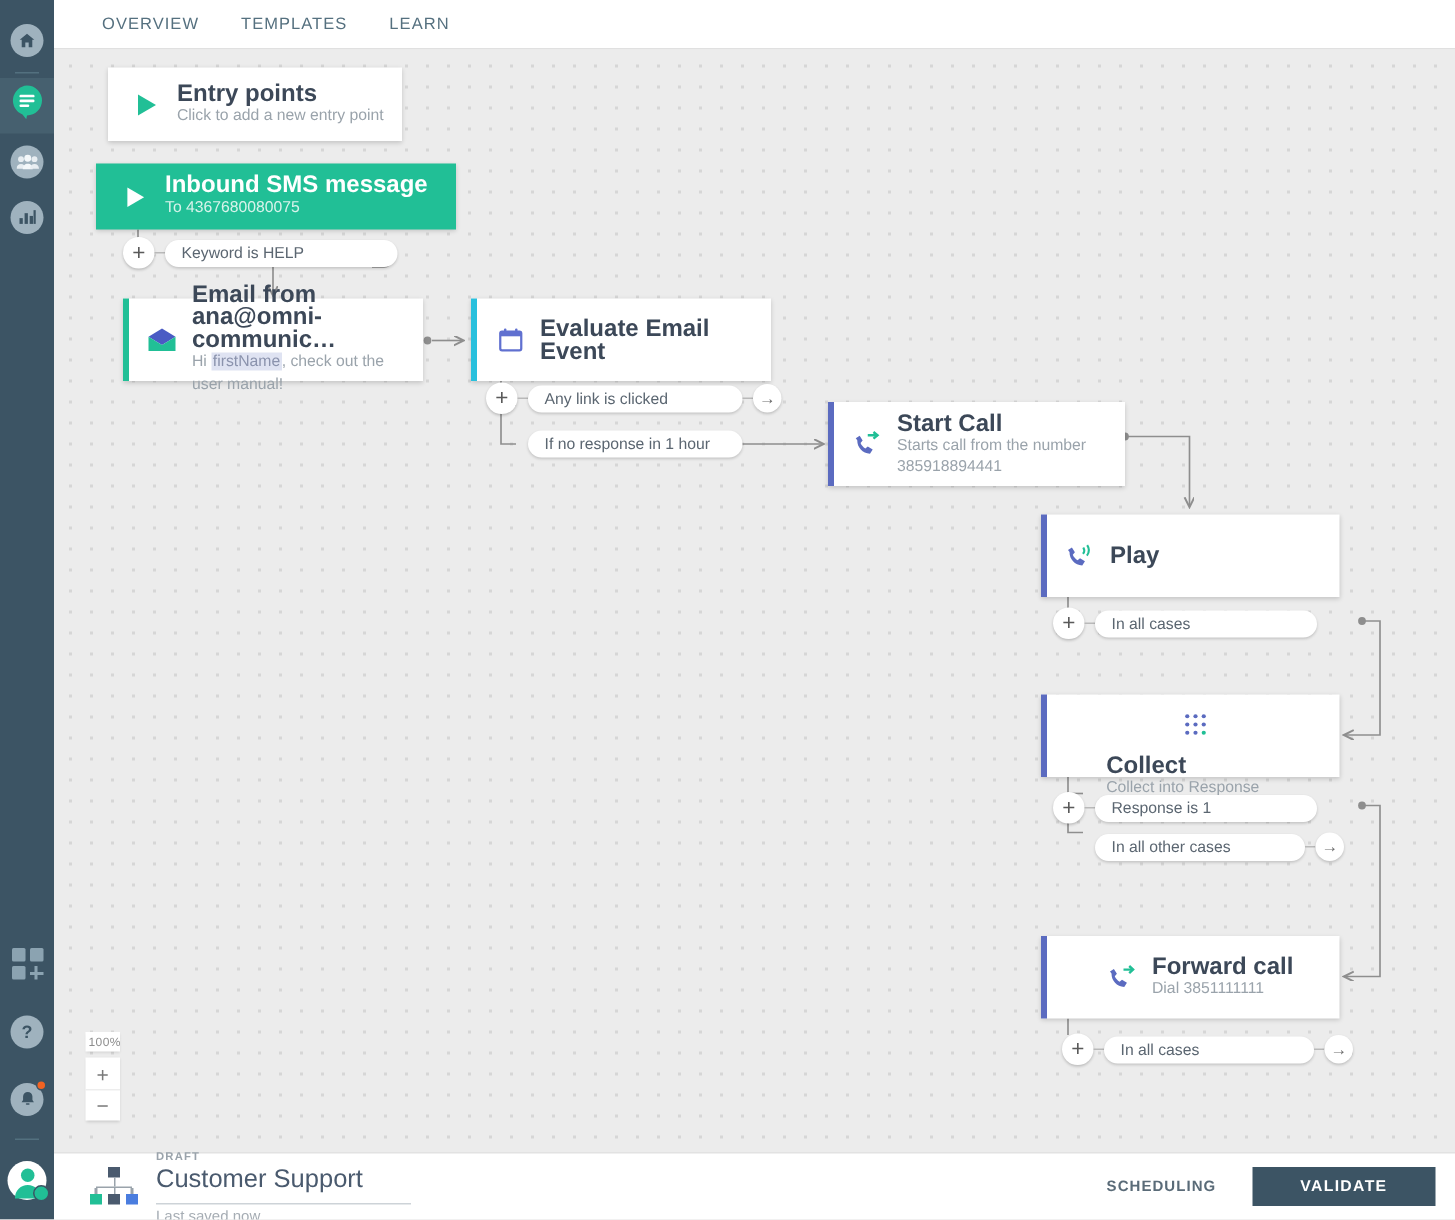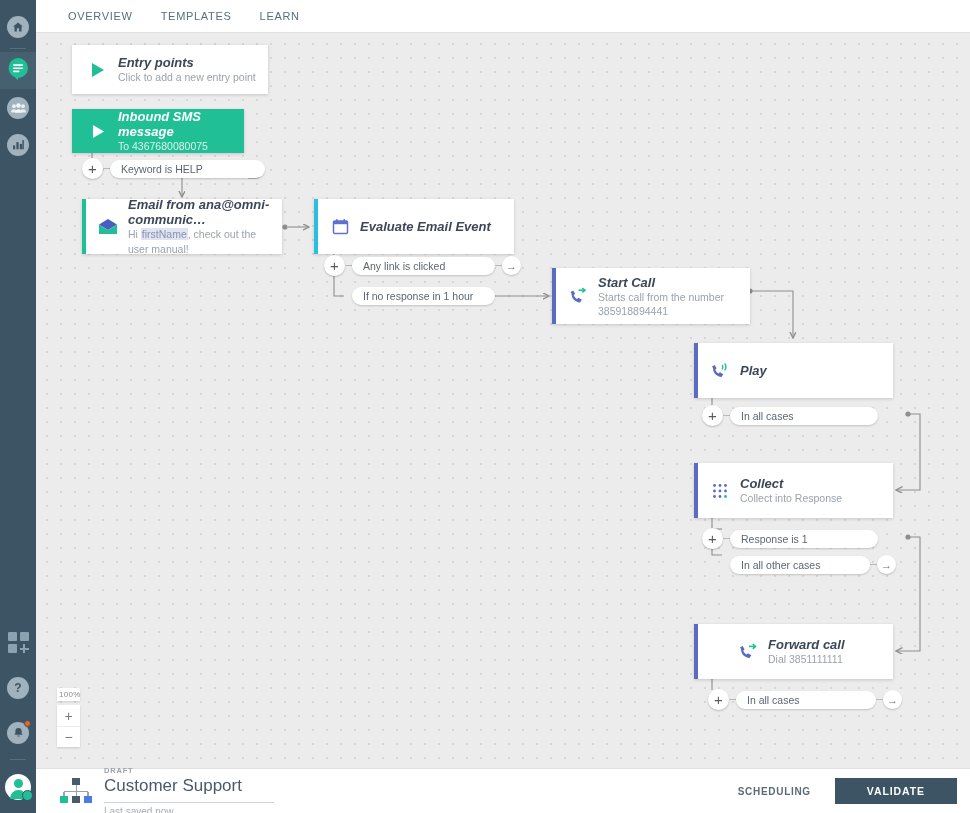--- a/index.html
+++ b/index.html
@@ -79,34 +79,34 @@
   
   .node {
     position: absolute; background: #ffffff;
     box-shadow: 0 1px 3px rgba(0,0,0,0.17);
     display: flex; align-items: center;
     cursor: pointer;
   }
   .node .accent { position:absolute; left:0; top:0; bottom:0; width:4px; }
   .node .ico { width: 40px; display:flex; align-items:center; justify-content:center; flex: 0 0 40px; margin-left:6px;}
   .node .txt { flex: 1; padding-right: 10px; }
-  .node .ttl { font-size: 13px; font-weight: bold; color: #3c4858; line-height: 15px; font-style: italic; }
+  .node .ttl { font-size: 16px; font-weight: bold; color: #3c4858; line-height: 15px; }
   .node .sub { font-size: 10.5px; color: #9aa3ab; line-height: 15px; }
 
   .node.entry { left: 36px; top: 12px; width: 196px; height: 49px; }
   .node.sms {
-    left: 36px; top: 76px; width: 172px; height: 44px; background: #21bf96;
+    left: 28px; top: 76px; width: 240px; height: 44px; background: #21bf96;
   }
   .node.sms .ttl { color: #ffffff; }
   .node.sms .sub { color: #d8f3eb; }
   .node.email { left: 46px; top: 166px; width: 200px; height: 55px; }
   .node.evaluate { left: 278px; top: 166px; width: 200px; height: 55px; }
   .node.startcall { left: 516px; top: 235px; width: 198px; height: 56px; }
   .node.play { left: 658px; top: 310px; width: 199px; height: 55px; }
-  .node.collect { left: 658px; top: 430px; width: 199px; height: 55px; }
+  .node.collect { left: 658px; top: 430px; width: 199px; height: 55px; flex-direction: column; }
   .node.forward { left: 658px; top: 591px; width: 199px; height: 55px; padding-left: 28px; }
 
   .node .txt.multi .sub { line-height: 14px; }
 
   
   .pill-row { position: absolute; display: flex; align-items: center; }
   .plusbtn {
     width: 21px; height: 21px; border-radius: 50%; background: #ffffff;
     box-shadow: 0 1px 2px rgba(0,0,0,0.22);
     display:flex; align-items:center; justify-content:center;

